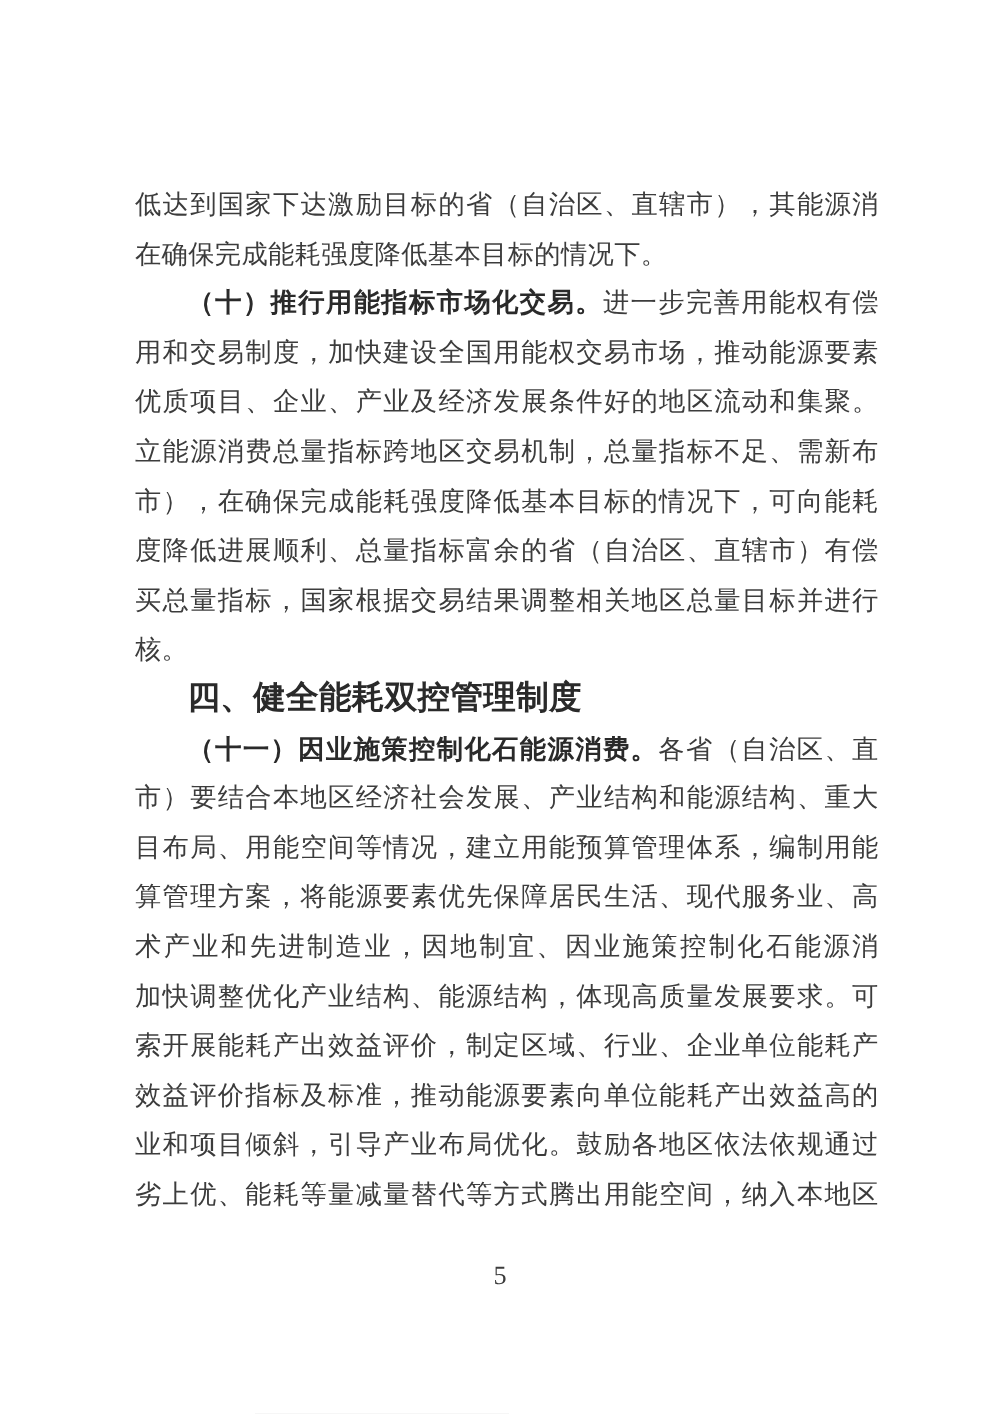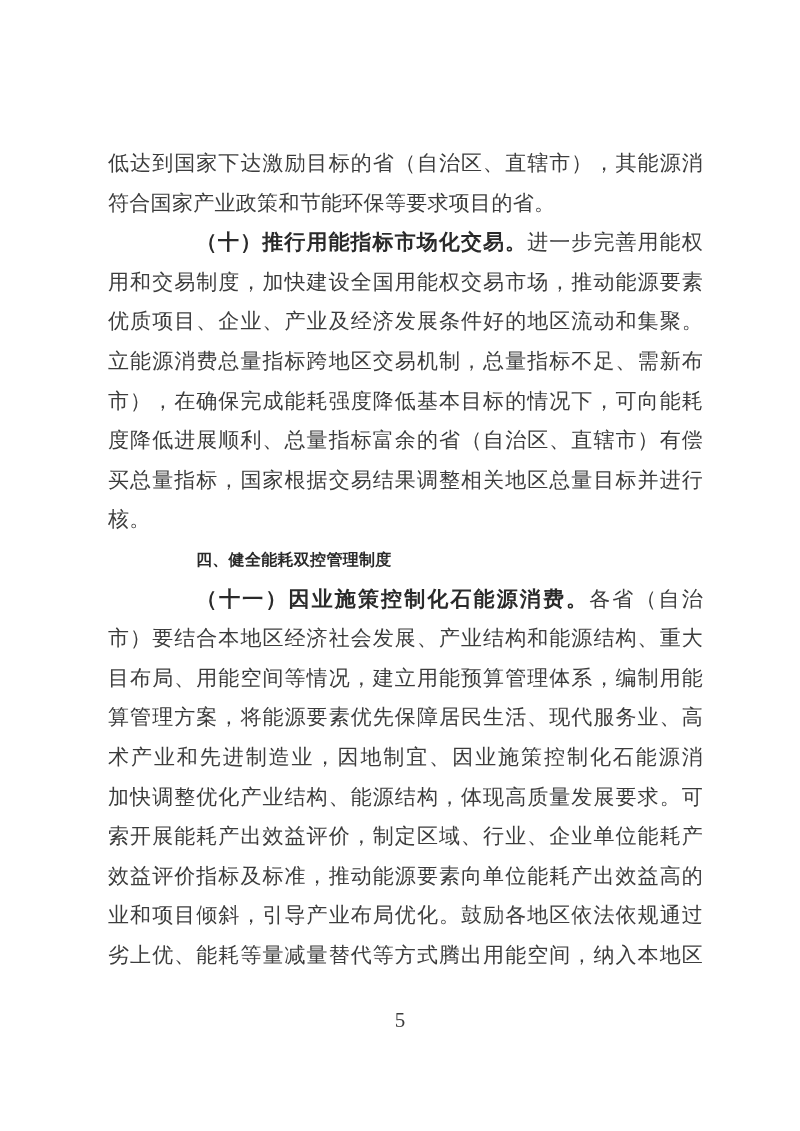--- a/index.html
+++ b/index.html
@@ -33,25 +33,24 @@
   .line.fill {
     text-align: justify;
     text-align-last: justify;
   }
   .line.indent {
     text-indent: 42px;
   }
   .line .b {
     font-weight: bold;
     color: var(--heading, #2a2a2a);
-    margin-left: 46px;
   }
   .line.heading {
-    font-family: Liberation Sans, sans-serif;
-    font-size: 16px;
+    font-family: Liberation Mono, monospace;
+    font-size: 26px;
   }
   .line.heading .b {
     color: var(--heading, #2a2a2a);
   }
   .page-number {
     position: absolute;
     left: 0;
     top: 1000px;
     width: 800px;
     height: 40px;
@@ -60,21 +59,21 @@
     font-size: 21px;
     color: var(--text, #3c3c3c);
   }
 </style>
 </head>
 <body>
 
 <div class="page" style="--bg: #ffffff; --text: #3c3c3c; --heading: #2a2a2a;">
   <main class="text-block">
       <div class="line fill"><span>低达到国家下达激励目标的省（自治区、直辖市），其能源消费</span></div>
-      <div class="line"><span>符合国家产业政策和节能环保等要求项目的省。</span></div>
+      <div class="line"><span>在确保完成能耗强度降低基本目标的情况下。</span></div>
       <div class="line indent fill"><span class="b">（十）推行用能指标市场化交易。</span><span>进一步完善用能权有偿使</span></div>
       <div class="line fill"><span>用和交易制度，加快建设全国用能权交易市场，推动能源要素向</span></div>
       <div class="line fill"><span>优质项目、企业、产业及经济发展条件好的地区流动和集聚。建</span></div>
       <div class="line fill"><span>立能源消费总量指标跨地区交易机制，总量指标不足、需新布局</span></div>
       <div class="line fill"><span>市），在确保完成能耗强度降低基本目标的情况下，可向能耗强</span></div>
       <div class="line fill"><span>度降低进展顺利、总量指标富余的省（自治区、直辖市）有偿购</span></div>
       <div class="line fill"><span>买总量指标，国家根据交易结果调整相关地区总量目标并进行考</span></div>
       <div class="line"><span>核。</span></div>
       <div class="line indent heading"><span class="b">四、健全能耗双控管理制度</span></div>
       <div class="line indent fill"><span class="b">（十一）因业施策控制化石能源消费。</span><span>各省（自治区、直辖</span></div>

